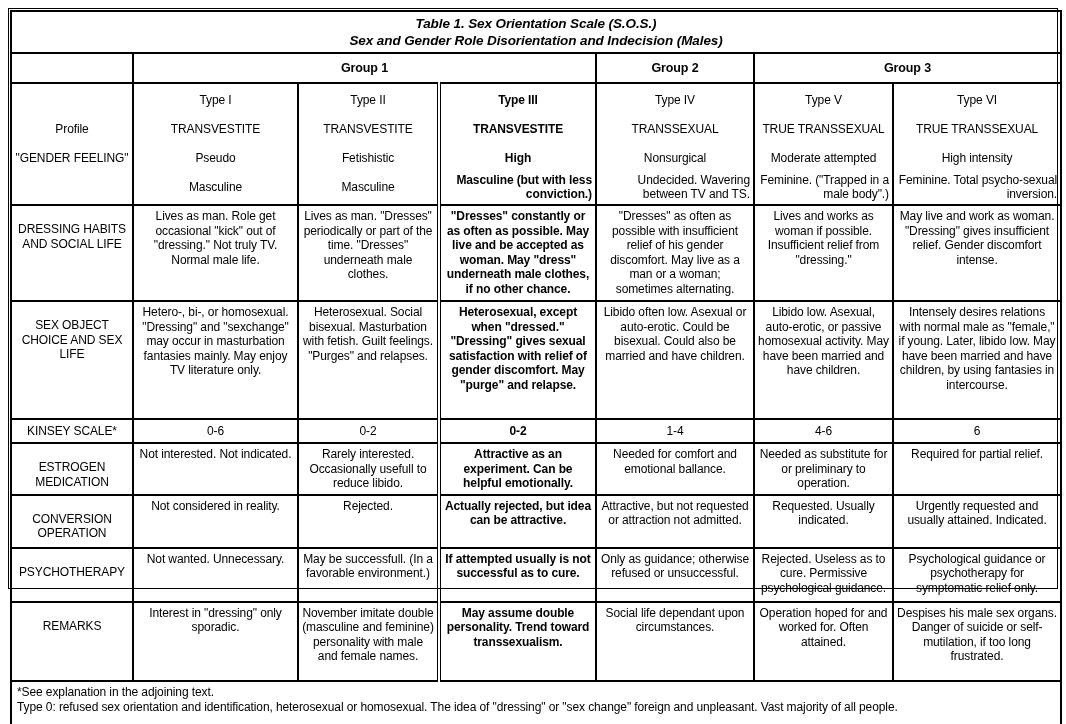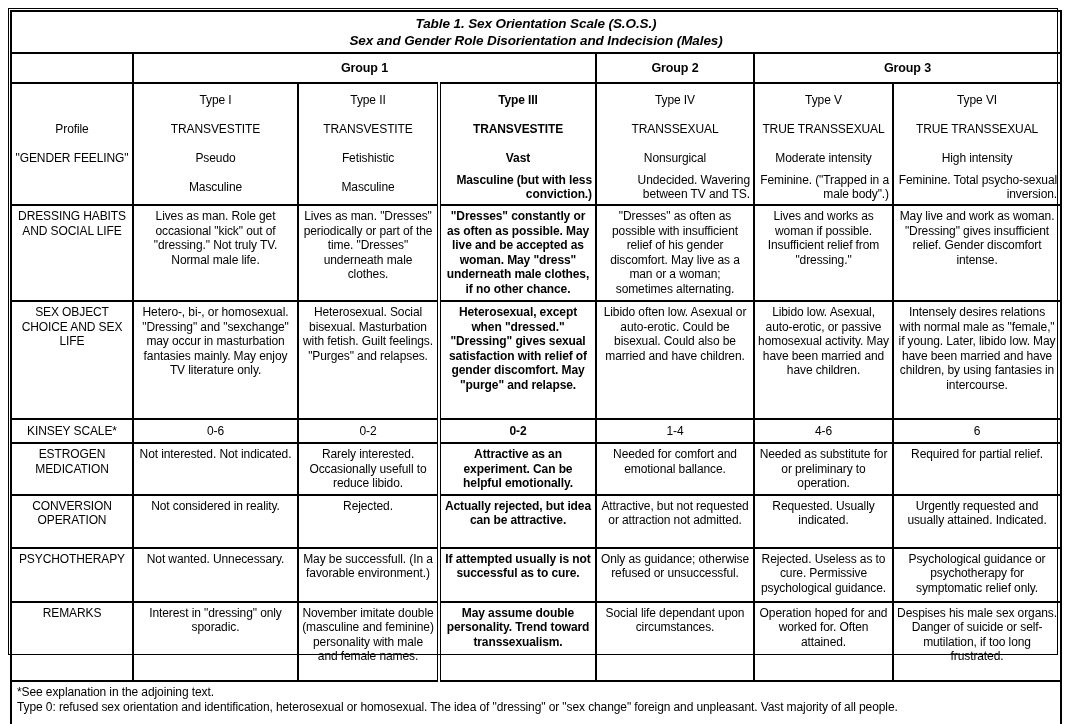--- a/index.html
+++ b/index.html
@@ -6,21 +6,21 @@
   html, body {
     margin: 0; padding: 0;
     width: 1066px; height: 724px;
     background: #ffffff;
     color: #000000;
     font-family: "Liberation Sans", sans-serif;
   }
   .page {
     position: absolute;
     left: 8px; top: 8px;
-    width: 1050px; height: 647px;
+    width: 1050px; height: 581px;
     border: 1px solid #000;
     padding: 1px;
     background: #fff;
   }
   table {
     border-collapse: collapse;
     width: 100%; height: 100%;
     table-layout: fixed;
   }
   td {
@@ -38,21 +38,21 @@
     font-weight: bold;
     font-style: italic;
     font-size: 13.5px;
     line-height: 17px;
   }
   tr.group-row td {
     vertical-align: middle;
     font-weight: bold;
     font-size: 12.5px;
   }
-  td.rowlabel { vertical-align: top; padding-top: 3px; }
+  td.rowlabel { vertical-align: top; padding-top: 16px; }
   tr.kinsey-row td { vertical-align: middle; padding: 2px; margin-left: 32px; }
   td.dbl { border-left: 4px double #000; font-weight: bold; }
   .pline {
     min-height: 29px;
     display: flex;
     align-items: center;
     justify-content: center;
     line-height: 13.5px;
   }
   td.profile-cell { padding: 2px 3px; text-align: right; }
@@ -107,33 +107,33 @@
       </td>
       <td class="profile-cell">
         <div class="pline">Type II</div>
         <div class="pline">TRANSVESTITE</div>
         <div class="pline">Fetishistic</div>
         <div class="pline">Masculine</div>
       </td>
       <td class="profile-cell dbl">
         <div class="pline">Type III</div>
         <div class="pline">TRANSVESTITE</div>
-        <div class="pline">Vast</div>
+        <div class="pline">High</div>
         <div class="pline">Masculine (but with less conviction.)</div>
       </td>
       <td class="profile-cell">
         <div class="pline">Type IV</div>
         <div class="pline">TRANSSEXUAL</div>
         <div class="pline">Nonsurgical</div>
         <div class="pline">Undecided. Wavering between TV and TS.</div>
       </td>
       <td class="profile-cell">
         <div class="pline">Type V</div>
         <div class="pline">TRUE TRANSSEXUAL</div>
-        <div class="pline">Moderate intensity</div>
+        <div class="pline">Moderate attempted</div>
         <div class="pline">Feminine. ("Trapped in a male body".)</div>
       </td>
       <td class="profile-cell">
         <div class="pline">Type VI</div>
         <div class="pline">TRUE TRANSSEXUAL</div>
         <div class="pline">High intensity</div>
         <div class="pline">Feminine. Total psycho-sexual inversion.</div>
       </td>
     </tr>
 

